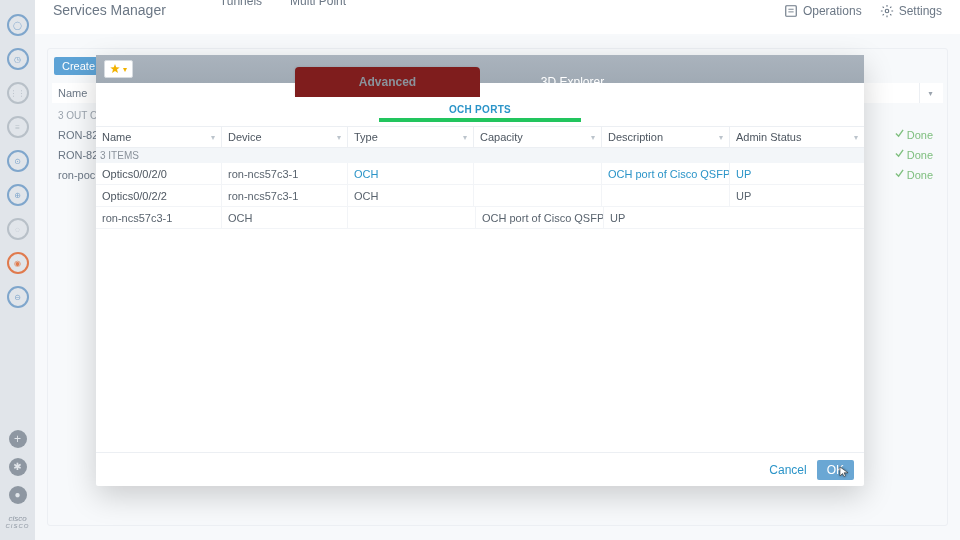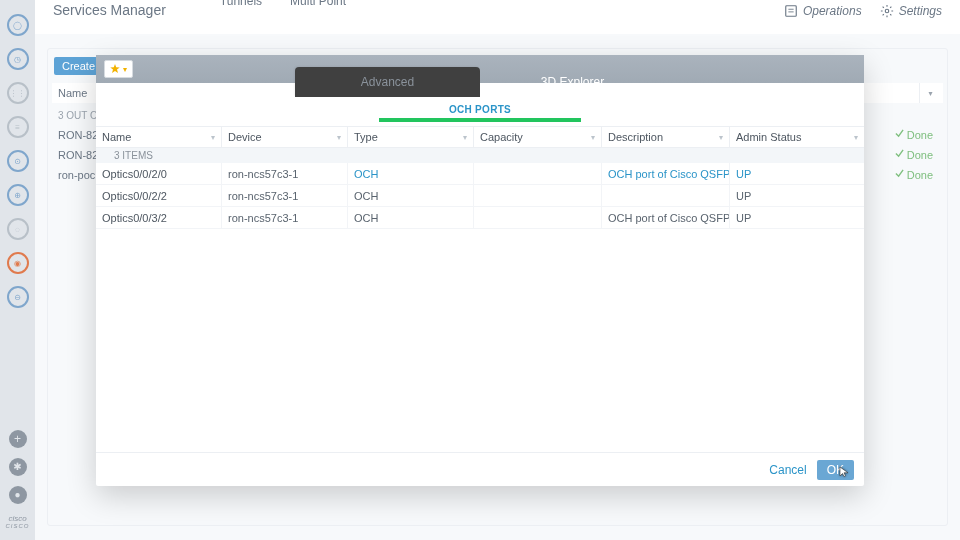--- a/index.html
+++ b/index.html
@@ -16,21 +16,21 @@
   .sidebar .spacer { flex: 1; }
   .foot-icon { width: 18px; height: 18px; border-radius: 50%; background: #8e97a2; margin: 5px 0; display:flex; align-items:center; justify-content:center; color:#e1e5ea; font-size:12px; }
   .brand { font-size: 8px; color:#8e97a2; text-align:center; padding: 6px 0 10px 0; line-height:1.1; font-style:italic;}
 
   
   .header { position: absolute; left: 35px; top: 0; right: 0; height: 34px; display:flex; align-items:flex-end; padding: 16px 18px; background:#fff; }
   .header .title { font-size: 14px; color:#6b7785; margin-right: 40px; }
   .header .nav { display:flex; gap: 0; }
   .header .nav .tab { padding: 0 14px; height: 34px; line-height:34px; font-size:12px; color:#6b7785; cursor:pointer; }
   .header .nav .tab.active { color:#2b94c8; border-bottom:2px solid #2b94c8; }
-  .header .right { margin-left:auto; display:flex; align-items:center; gap:18px;font-style:italic; }
+  .header .right { margin-left:auto; display:flex; align-items:center; gap:18px; }
   .hdr-link { display:flex; align-items:center; gap:5px; color:#6b7785; font-size:12px; cursor:pointer;}
   .hdr-link svg { width:14px; height:14px; }
 
   
   .content { position: absolute; left: 35px; top: 34px; right: 0; bottom: 0; background:#f7f9fb; padding: 14px 12px; }
   .panel { background: transparent; border:1px solid #eceff3; border-radius:3px; height: 100%; padding: 8px 0; position:relative; }
   .create-btn { background:#5da3d6; color:#fff; border:none; border-radius:2px; padding: 3px 8px; font-size:11px; margin-left:6px; }
   .bg-row { position:absolute; left:4px; right:4px; display:flex; align-items:center; font-size:11px; color:#6b7785; padding: 0 6px; height:20px; }
   .bg-row.header-row { top: 34px; background:#fff; }
   .bg-row.filter-row { top: 56px; color:#9aa3ad; font-size:10px; }
@@ -39,36 +39,36 @@
   .dropdown-cell { position:absolute; right:6px; top:34px; width:22px; height:20px; background:#fff; border-left:1px solid #eceff3; display:flex; align-items:center; justify-content:center;}
 
   
   .overlay { position:absolute; inset:0; background: rgba(240,243,246,0.0); pointer-events:none; }
   .modal { position:absolute; left: 96px; right: 96px; top: 55px; bottom: 54px; background:#fff; box-shadow: 0 10px 30px rgba(0,0,0,0.18); border-radius:2px; display:flex; flex-direction:column; pointer-events:auto; }
   .modal-head { height: 28px; background: linear-gradient(#aab3bd,#a0aab4); display:flex; align-items:center; padding: 0 8px; }
   .fav-btn { background:#fff; border:1px solid #d6dbe0; border-radius:2px; height:18px; padding: 0 5px; display:flex; align-items:center; gap:3px; font-size:10px; color:#f2b200;}
   .fav-btn svg { width:10px; height:10px; }
   .modal-tabs { position:absolute; top: 12px; left: 50%; transform: translateX(-50%); display:flex; }
   .modal-tabs .mtab { width: 185px; height: 30px; line-height:30px; text-align:center; font-size:12px; }
-  .modal-tabs .mtab.advanced { background:#404040; color:#8a929b; border-top-left-radius:4px; border-top-right-radius:4px; box-shadow: -1px -1px 2px rgba(0,0,0,0.05);}
+  .modal-tabs .mtab.advanced { background:#7f1d1d; color:#8a929b; border-top-left-radius:4px; border-top-right-radius:4px; box-shadow: -1px -1px 2px rgba(0,0,0,0.05); font-weight: bold;}
   .modal-tabs .mtab.explorer { color:#fff; }
   .modal-body { flex:1; background:#fff; overflow:hidden; padding-top: 14px;}
   .subtab { text-align:center; font-size:10px; color:#2b94c8; font-weight:bold; padding: 4px 0; letter-spacing:0.3px; }
   .subtab span { display:inline-block; padding: 3px 70px; border-bottom:4px solid #22c55e;}
   .grid-head { display:flex; height:22px; align-items:center; border-top:1px solid #eceff3; border-bottom:1px solid #eceff3; font-size:11px; color:#4d5660;}
   .col { padding: 0 6px; display:flex; align-items:center; justify-content:space-between; border-right:1px solid #eceff3; height:100%;}
   .col .sort { color:#bcc4cc; font-size:8px;}
   .col:last-child { border-right:none; }
   .c-name { width: 126px; }
   .c-device { width: 126px; }
   .c-type { width: 126px; }
   .c-cap { width: 128px; }
   .c-desc { width: 128px; gap: 22px; }
   .c-adm  { flex:1; }
-  .count-row { font-size:10px; color:#8a929b; background:#f3f6f9; padding: 2px 18px;}
+  .count-row { font-size:10px; color:#8a929b; background:#f3f6f9; padding: 2px 4px;}
   .data-row { display:flex; height:22px; align-items:center; font-size:11px; color:#59636e; border-bottom:1px solid #f2f4f7;}
   .data-row .cell { padding: 0 6px; overflow:hidden; white-space:nowrap; text-overflow:ellipsis; border-right:1px solid #f2f4f7; height:100%; display:flex; align-items:center;}
   .data-row .cell:last-child{ border-right:none;}
   .data-row.highlight { background:#fff; color:#2b94c8; }
   .modal-foot { height:34px; border-top:1px solid #eceff3; display:flex; align-items:center; justify-content:flex-end; padding: 0 10px; gap:10px;}
   .btn-cancel { color:#2b94c8; background:none; border:none; font-size:12px; cursor:pointer;}
   .btn-ok { background:#6aa7d4; color:#fff; border:none; border-radius:2px; padding:3px 10px; font-size:12px; cursor:pointer; position:relative;}
   .cursor { position:absolute; width:12px; height:12px; right:3px; bottom:2px;}
   .cursor svg { width:12px; height:12px; filter: drop-shadow(0 0 1px rgba(0,0,0,0.5));}
 </style>
@@ -218,21 +218,20 @@
           </div>
           <div class="data-row">
             <div class="cell c-name" style="color: rgb(77, 86, 96);">Optics0/0/2/2</div>
             <div class="cell c-device" style="color: rgb(89, 99, 110);">ron-ncs57c3-1</div>
             <div class="cell c-type" style="color: rgb(89, 99, 110);">OCH</div>
             <div class="cell c-cap" style="color: rgb(89, 99, 110);"></div>
             <div class="cell c-desc" style="color: rgb(89, 99, 110);"></div>
             <div class="cell c-adm" style="color: rgb(89, 99, 110);">UP</div>
           </div>
           <div class="data-row">
-            <div class="cell c-name" style="color: rgb(77, 86, 96);">Optics0/0/3/2</div>
             <div class="cell c-device" style="color: rgb(89, 99, 110);">ron-ncs57c3-1</div>
             <div class="cell c-type" style="color: rgb(89, 99, 110);">OCH</div>
             <div class="cell c-cap" style="color: rgb(89, 99, 110);"></div>
             <div class="cell c-desc" style="color: rgb(89, 99, 110);">OCH port of Cisco QSFPDD 400G …</div>
             <div class="cell c-adm" style="color: rgb(89, 99, 110);">UP</div>
           </div>
         </div>
     </div>
     <div class="modal-foot">
       <button class="btn-cancel">Cancel</button>

